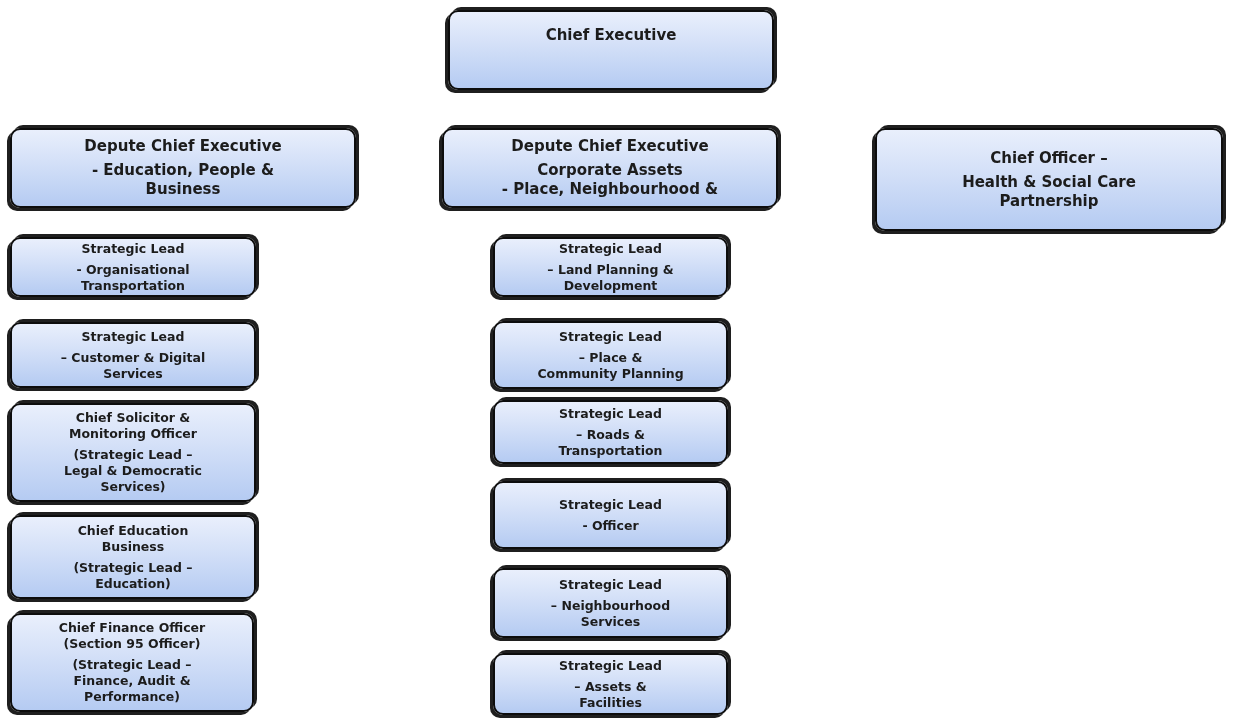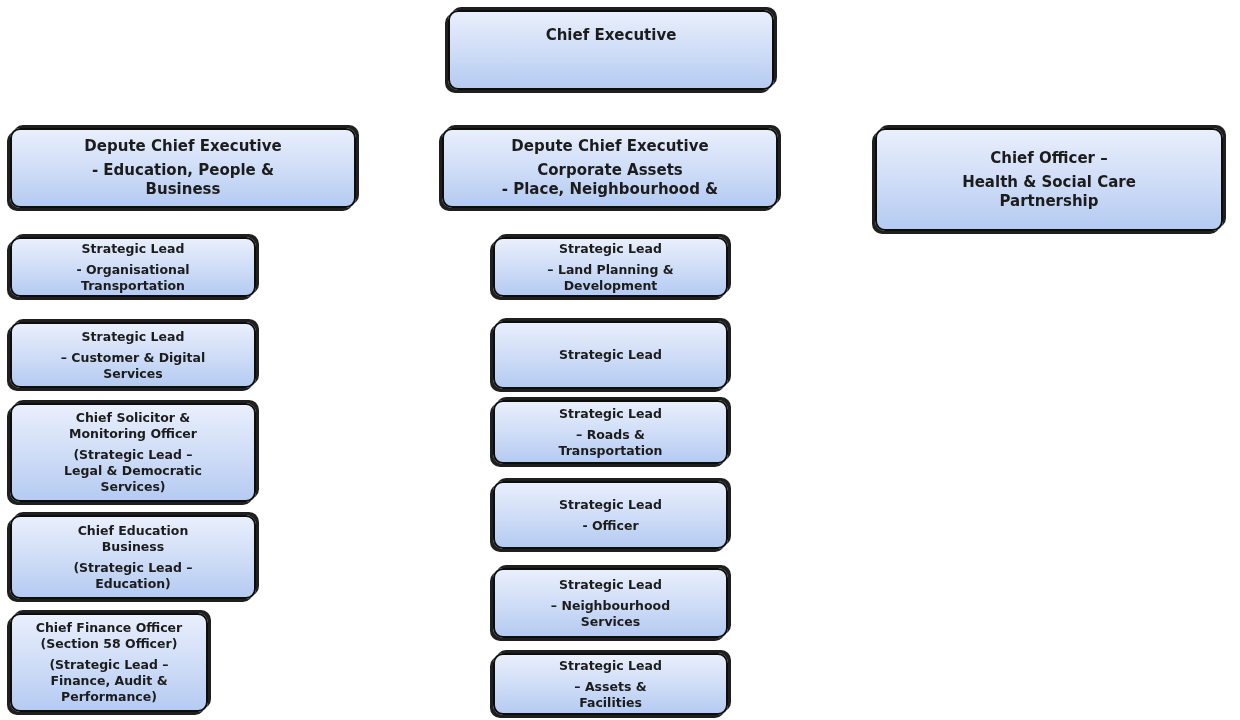--- a/index.html
+++ b/index.html
@@ -121,43 +121,47 @@
     <div class="org-box lvl-3" style="left: 10px; top: 515px; width: 246px; height: 84px;">
       <div class="para">
         <div class="line">Chief Education</div>
         <div class="line">Business</div>
       </div>
       <div class="para">
         <div class="line">(Strategic Lead –</div>
         <div class="line">Education)</div>
       </div>
     </div>
-    <div class="org-box lvl-3" style="left: 10px; top: 613px; width: 198px; height: 99px;">
+    <div class="org-box lvl-3" style="left: 10px; top: 613px; width: 244px; height: 99px;">
       <div class="para">
         <div class="line">Chief Finance Officer</div>
-        <div class="line">(Section 58 Officer)</div>
+        <div class="line">(Section 95 Officer)</div>
       </div>
       <div class="para">
         <div class="line">(Strategic Lead –</div>
         <div class="line">Finance, Audit &amp;</div>
         <div class="line">Performance)</div>
       </div>
     </div>
     <div class="org-box lvl-3" style="left: 493px; top: 237px; width: 235px; height: 60px;">
       <div class="para">
         <div class="line">Strategic Lead</div>
       </div>
       <div class="para">
         <div class="line">– Land Planning &amp;</div>
         <div class="line">Development</div>
       </div>
     </div>
     <div class="org-box lvl-3" style="left: 493px; top: 321px; width: 235px; height: 68px;">
       <div class="para">
         <div class="line">Strategic Lead</div>
+      </div>
+      <div class="para">
+        <div class="line">– Place &amp;</div>
+        <div class="line">Community Planning</div>
       </div>
     </div>
     <div class="org-box lvl-3" style="left: 493px; top: 400px; width: 235px; height: 64px;">
       <div class="para">
         <div class="line">Strategic Lead</div>
       </div>
       <div class="para">
         <div class="line">– Roads &amp;</div>
         <div class="line">Transportation</div>
       </div>

